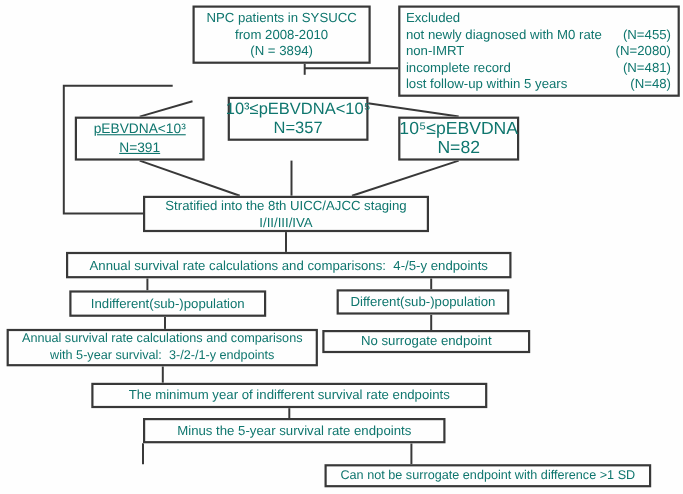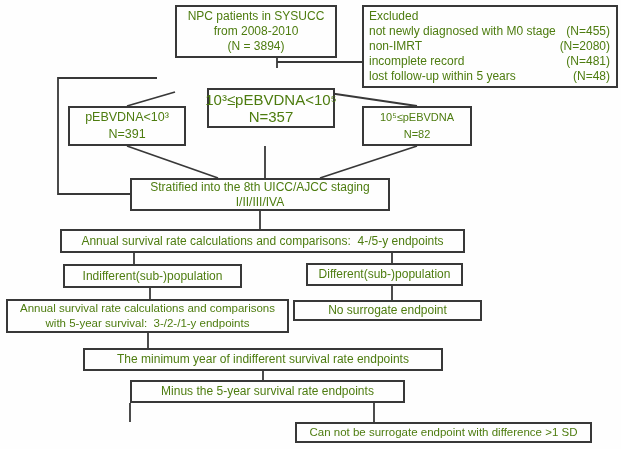--- a/index.html
+++ b/index.html
@@ -1,21 +1,21 @@
 <!DOCTYPE html>
 <html><head>
 <meta charset="utf-8">
 <style>
   html,body{margin:0;padding:0;background:#ffffff;}
   #canvas{
     position:relative;
     width:621px;height:449px;
     background:#fefefe;
     font-family:"Liberation Sans","DejaVu Sans",sans-serif;
-    color:#4d7c0f;
+    color:#0f766e;
     overflow:hidden;
   }
   #wires{position:absolute;left:0;top:0;width:621px;height:449px;}
   .box{
     position:absolute;
     box-sizing:border-box;
     border:2px solid #383838;
     background:#fefefe;
     display:flex;
     flex-direction:column;
@@ -32,23 +32,23 @@
     align-items:stretch;
     text-align:left;
     justify-content:center;
     padding:3px 6px 3px 5px;
   }
   .lrow{display:flex;justify-content:space-between;gap:6px;line-height:15px;}
   
   #b-top       {left:175px; top:5px;   width:162px; height:53px;}
   #b-excluded  {left:362px; top:5px;   width:256px; height:83px;}
   #b-include   {left:157px; top:68px;  width:173px; height:24px;}
-  #b-ebv-low   {left:68px;  top:106px; width:118px; height:40px; font-size:12.5px; line-height:17px;}
+  #b-ebv-low   {left:68px;  top:106px; width:118px; height:40px; font-size:12.5px; line-height:17px;text-decoration:underline;}
   #b-ebv-mid   {left:207px; top:88px; width:128px; height:40px; font-size:15px; line-height:17px;}
-  #b-ebv-high  {left:362px; top:106px; width:110px; height:40px; font-size:11px; line-height:17px;}
+  #b-ebv-high  {left:362px; top:106px; width:110px; height:40px; font-size:16px; line-height:17px;}
   #b-strat     {left:130px; top:178px; width:260px; height:33px;}
   #b-ann45     {left:60px;  top:229px; width:405px; height:24px;}
   #b-indiff    {left:63px;  top:264px; width:179px; height:24px;}
   #b-diff      {left:306px; top:263px; width:157px; height:23px;}
   #b-ann321    {left:6px;   top:299px; width:283px; height:34px; font-size:11.5px; line-height:15px;}
   #b-nosurr    {left:293px; top:300px; width:189px; height:21px;}
   #b-minyear   {left:83px;  top:348px; width:360px; height:23px;}
   #b-minus     {left:130px; top:380px; width:275px; height:23px;}
   #b-canbe     {left:5px;   top:422px; width:301px; height:21px; font-size:11.5px;}
   #b-cannot    {left:295px; top:422px; width:297px; height:21px; font-size:11.5px;}
@@ -96,21 +96,21 @@
     <span>NPC patients in SYSUCC</span>
     <span>from 2008-2010</span>
     <span>(N = 3894)</span>
   </div>
 
   <div class="box list" id="b-excluded">
     <div class="lrow">
       <span>Excluded</span>
     </div>
     <div class="lrow">
-      <span>not newly diagnosed with M0 stage</span>
+      <span>not newly diagnosed with M0 rate</span>
       <span>(N=455)</span>
     </div>
     <div class="lrow">
       <span>non-IMRT</span>
       <span>(N=2080)</span>
     </div>
     <div class="lrow">
       <span>incomplete record</span>
       <span>(N=481)</span>
     </div>

